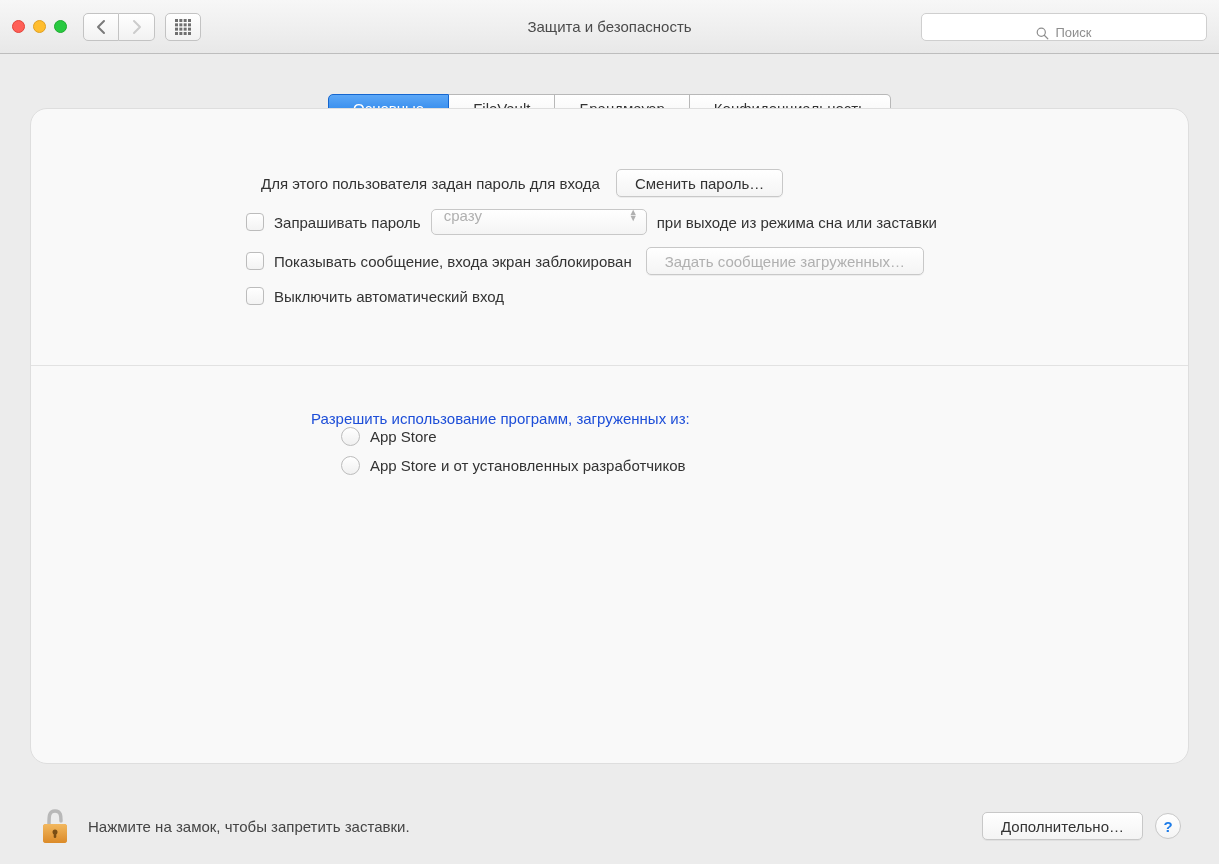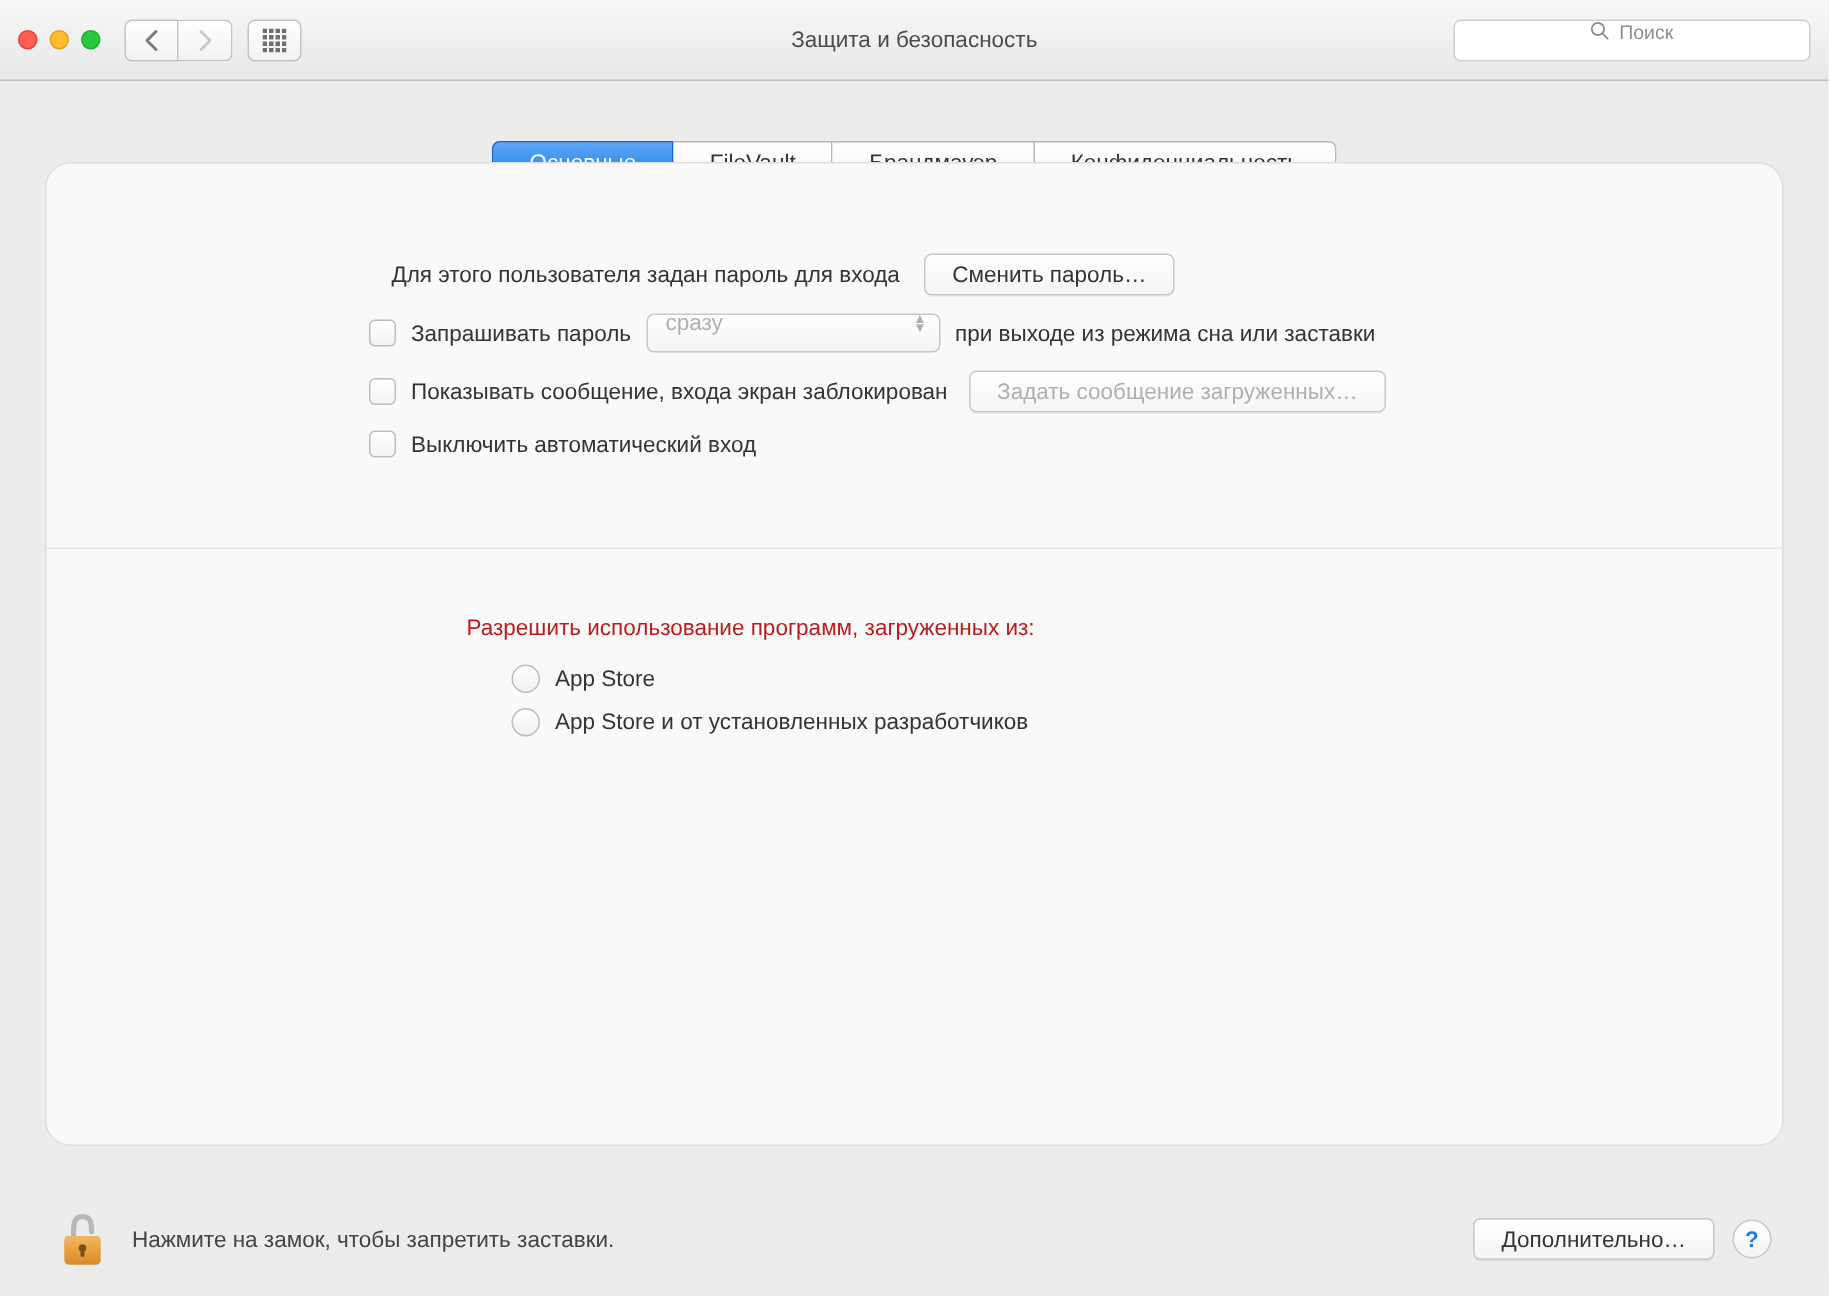--- a/index.html
+++ b/index.html
@@ -41,23 +41,23 @@
       background: linear-gradient(#ffffff, #f2f2f2);
       border: 1px solid #c3c3c3; border-radius: 5px;
       display: flex; align-items: center; justify-content: center;
     }
     .grid-btn svg { width: 16px; height: 16px; }
     .window-title {
       position: absolute; left: 50%; transform: translateX(-50%);
       font-size: 15px; color: #4b4b4b; font-weight: 500;
     }
     .search-box {
-      margin-left: auto; width: 238px; height: 28px;
+      margin-left: auto; width: 286px; height: 28px;
       background: #ffffff; border: 1px solid #cfcfcf; border-radius: 5px;
-      display: flex; align-items: flex-start; justify-content: center;
+      display: flex; align-items: flex-end; justify-content: center;
       color: #8e8e8e; gap: 6px;
     }
     .search-box svg { width: 13px; height: 13px; }
     .content {
       padding: 40px 0 0 0;
     }
     .tabs {
       display: flex; justify-content: center; margin: 0 auto 0 auto;
     }
     .tab {
@@ -91,30 +91,30 @@
       box-shadow: 0 1px 0 rgba(0,0,0,0.05);
     }
     .btn.disabled { color: #b0b0b0; }
     .checkbox {
       width: 18px; height: 18px; border: 1px solid #bcbcbc;
       border-radius: 4px; background: linear-gradient(#fff,#f3f3f3); margin-right: 10px;
       flex-shrink: 0;
     }
     .select {
       display: inline-flex; align-items: center; justify-content: space-between;
-      height: 26px; width: 196px; padding: 0 8px 14px 12px; margin: 0 10px;
+      height: 26px; width: 216px; padding: 0 8px 14px 12px; margin: 0 10px;
       background: linear-gradient(#ffffff, #f4f4f4);
       border: 1px solid #c8c8c8; border-radius: 5px;
       color: #a0a0a0; font-size: 15px;
     }
     .select.disabled { color: #b0b0b0; }
     .select .caret { display:flex; flex-direction:column; line-height:6px; font-size:9px; color:#b0b0b0;}
     .hr { border-top: 1px solid #e2e2e2; margin: 60px -50px 44px -50px; }
     .section { margin-left: 230px; }
-    .section-title { font-size: 15px; margin-bottom: 16px; color:#b91c1c; }
+    .section-title { font-size: 15px; color:#1d4ed8; }
     .radio-row { display: flex; align-items: center; margin-bottom: 10px; margin-left: 30px; font-size: 15px; }
     .radio {
       width: 19px; height: 19px; border-radius: 50%;
       border: 1px solid #bcbcbc; background: linear-gradient(#fff,#f0f0f0);
       margin-right: 10px; flex-shrink: 0; position: relative;
     }
     .radio.checked { background: radial-gradient(circle at 50% 35%, #5eaefc, #1478e6); border-color:#1566cf; }
     .radio.checked::after {
       content:""; position:absolute; width:7px; height:7px; background:#fff; border-radius:50%;
       top:50%; left:50%; transform:translate(-50%,-50%);

